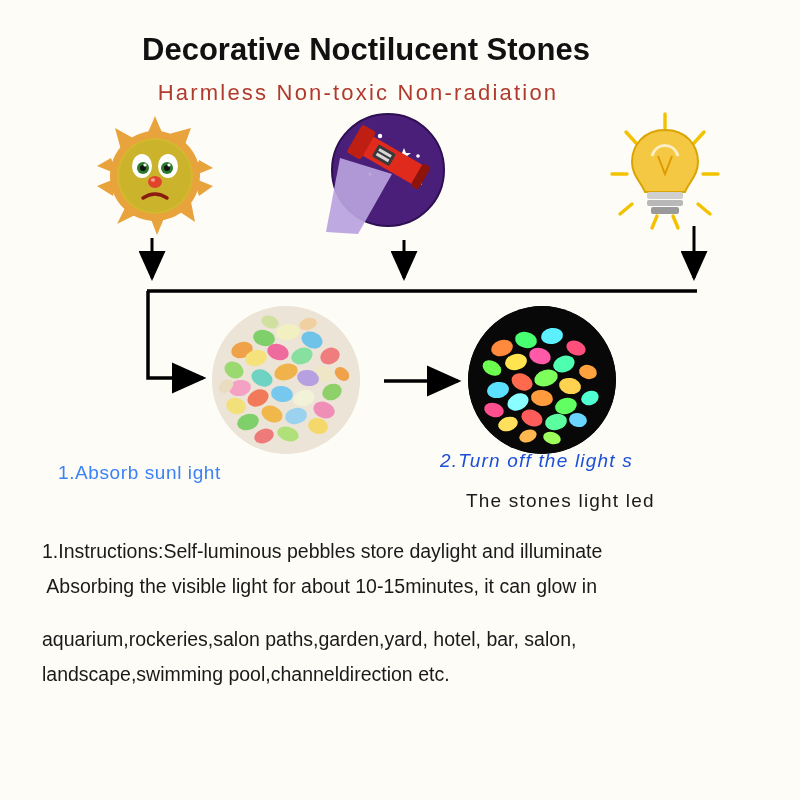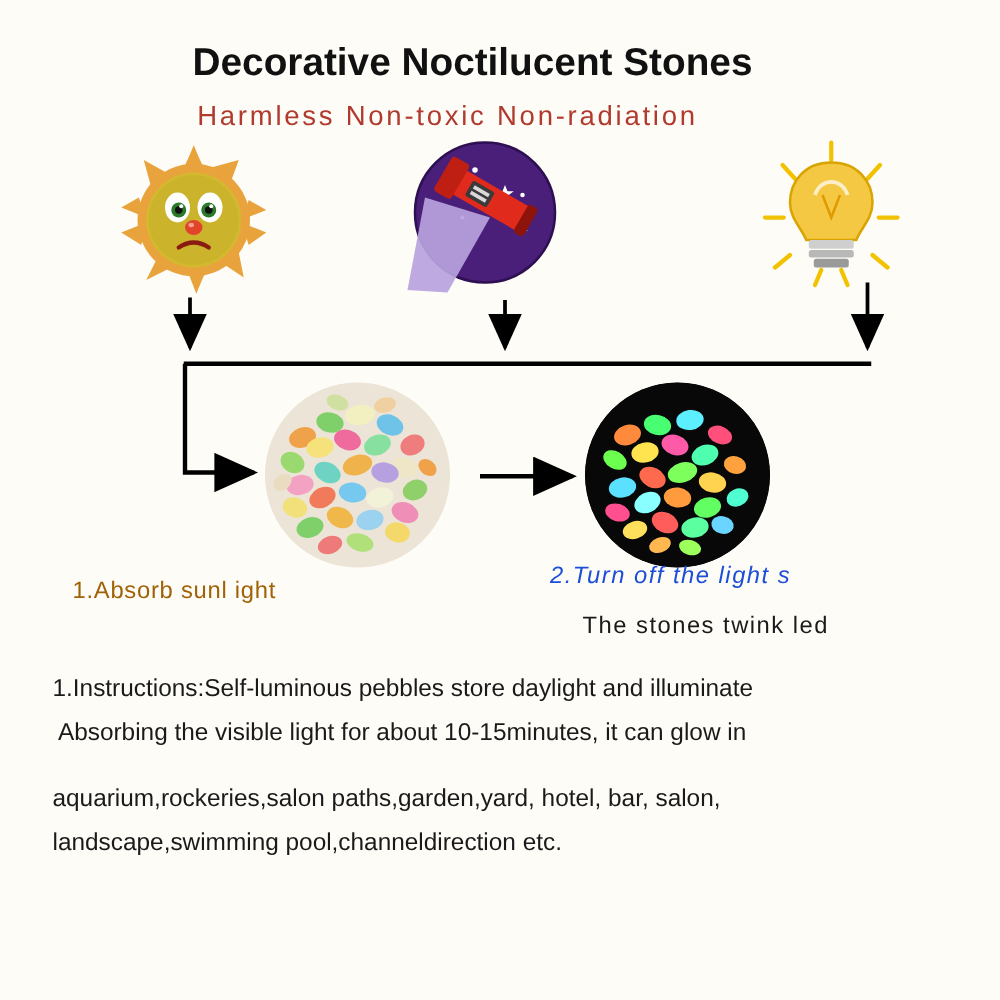--- a/index.html
+++ b/index.html
@@ -17,21 +17,21 @@
     position: relative;
     width: 800px;
     height: 800px;
     background: #fdfcf7;
   }
 
   
   .title {
     position: absolute;
     top: 32px;
-    left: 12px;
+    left: 0;
     width: 732px;
     text-align: center;
     font-size: 31px;
     font-weight: bold;
     color: #111111;
     letter-spacing: 0px;
   }
   .subtitle {
     position: absolute;
     top: 80px;
@@ -87,21 +87,21 @@
     overflow: hidden;
     background: #060606;
   }
 
   
   .cap1 {
     position: absolute;
     left: 58px;
     top: 462px;
     font-size: 19px;
-    color: #a16207;
+    color: #3b82f6;
     letter-spacing: 0.6px;
   }
   .cap2 {
     position: absolute;
     left: 440px;
     top: 450px;
     font-size: 19px;
     color: #1d4ed8;
     letter-spacing: 1.2px;
     font-style: italic;
@@ -309,21 +309,21 @@
         <ellipse cx="88" cy="116" rx="11" ry="8" fill="#5cffa0" transform="rotate(-12 88 116)"></ellipse>
         <ellipse cx="110" cy="114" rx="9" ry="7" fill="#6ad6ff" transform="rotate(12 110 114)"></ellipse>
         <ellipse cx="60" cy="130" rx="9" ry="6" fill="#ffb84f" transform="rotate(-20 60 130)"></ellipse>
         <ellipse cx="84" cy="132" rx="9" ry="6" fill="#9cff5c" transform="rotate(16 84 132)"></ellipse>
       </g>
     </svg>
   </div>
 
   <div class="cap1">1.Absorb  sunl ight</div>
   <div class="cap2">2.Turn  off  the  light s</div>
-  <div class="cap2b">The stones   twink led</div>
+  <div class="cap2b">The stones   light led</div>
 
   <div class="body-text">
     <p>1.Instructions:Self-luminous pebbles store daylight and illuminate</p>
     <p> Absorbing the visible light for about 10-15minutes, it can glow in</p>
     <div class="para-gap"></div>
     <p>aquarium,rockeries,salon paths,garden,yard, hotel, bar, salon,</p>
     <p>landscape,swimming pool,channeldirection etc.</p>
   </div>
 
 </div>

